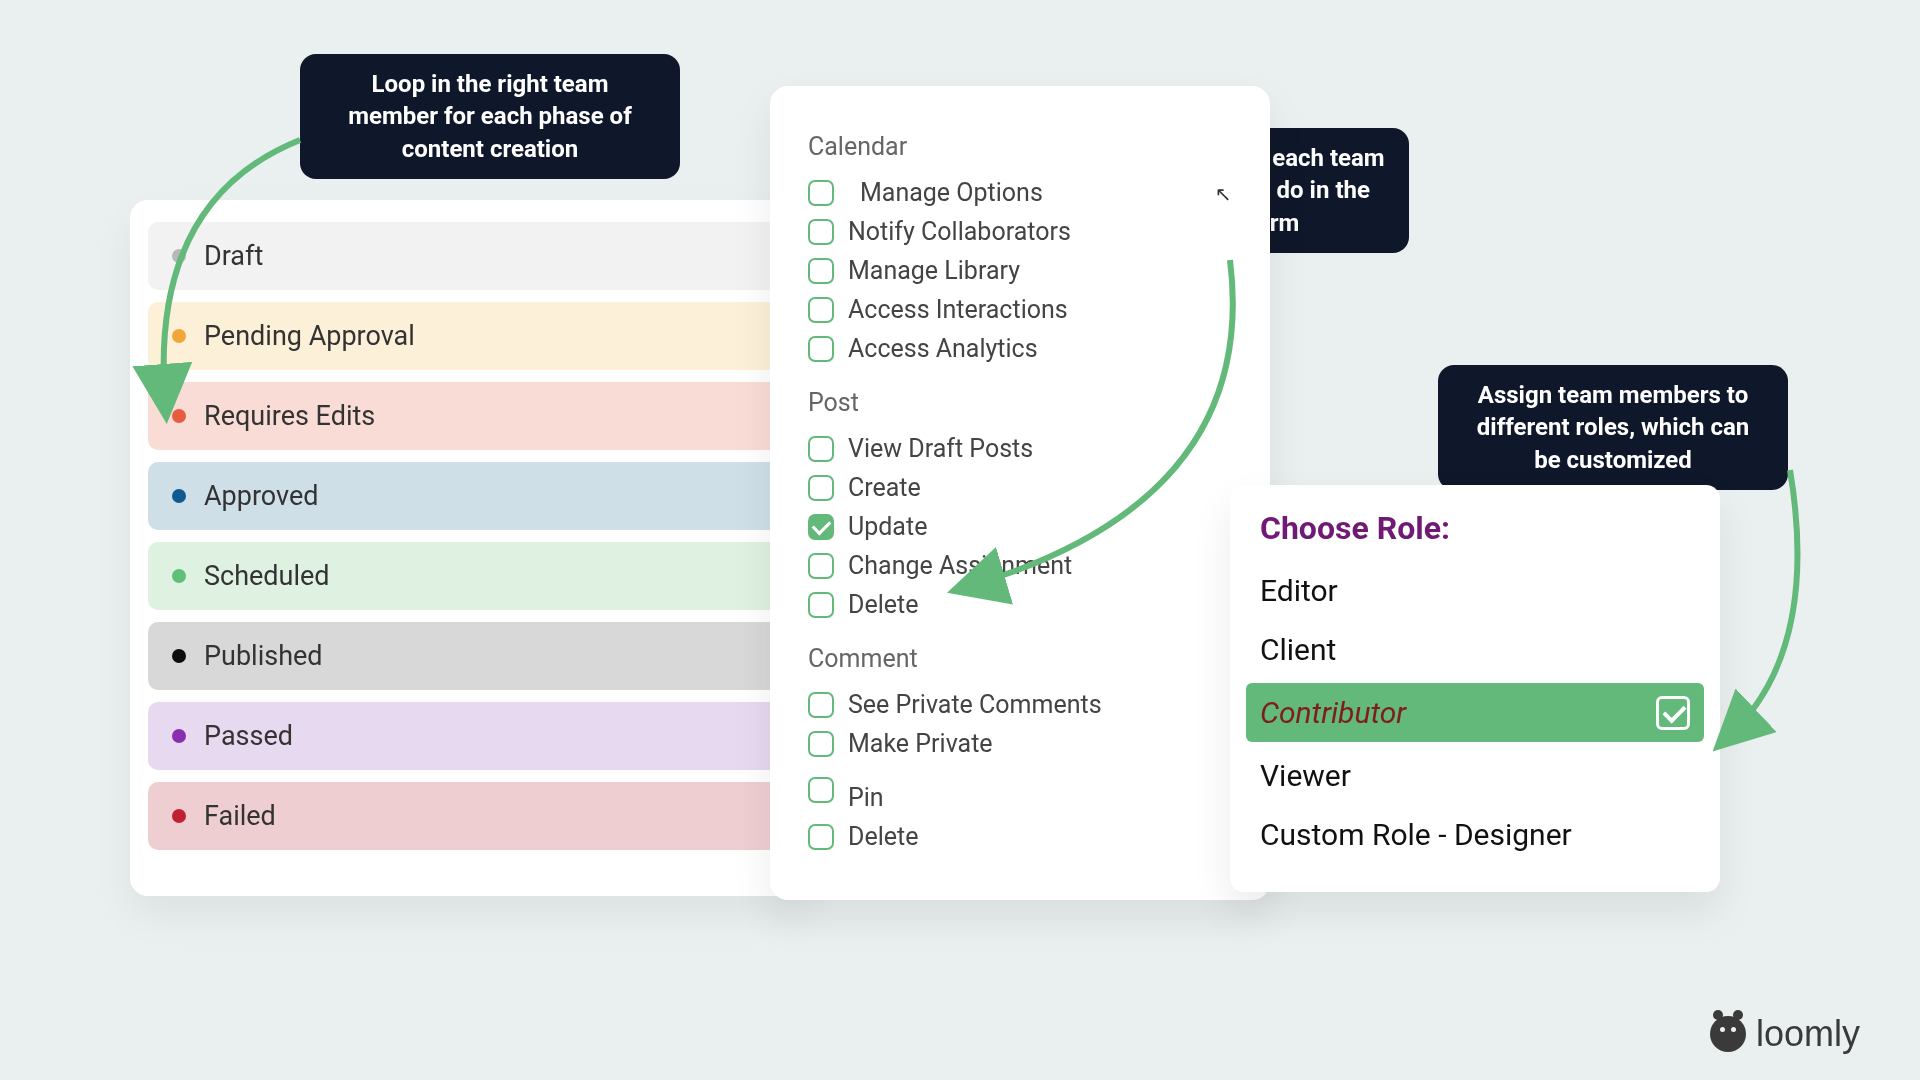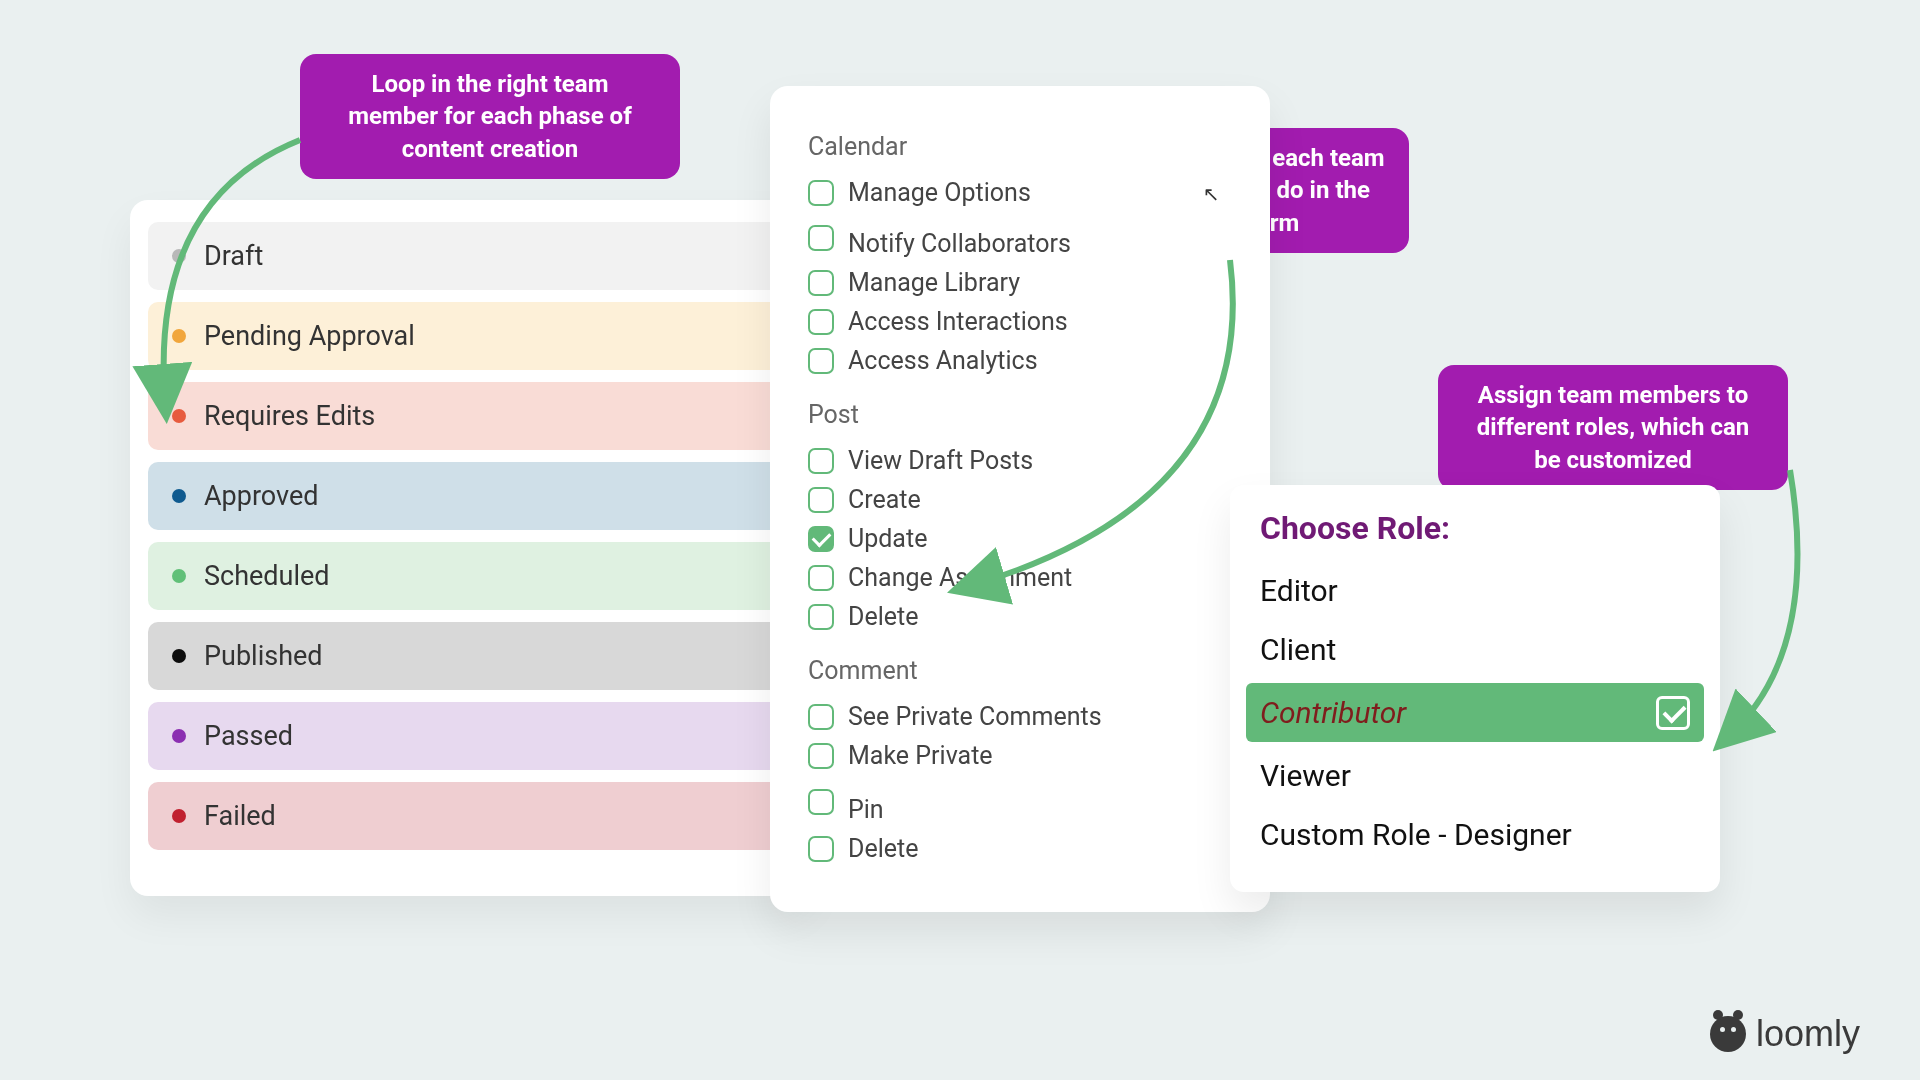--- a/index.html
+++ b/index.html
@@ -8,21 +8,21 @@
   font-family: -apple-system, BlinkMacSystemFont, "Segoe UI", Roboto, Helvetica, Arial, sans-serif;
   width: 1920px;
   height: 1080px;
   position: relative;
   overflow: hidden;
 }
 
 
 .callout {
   position: absolute;
-  background: #a21caf;
+  background: #0f172a;
   color: #fff;
   font-weight: 700;
   font-size: 24px;
   line-height: 1.35;
   text-align: center;
   padding: 14px 24px;
   border-radius: 16px;
 }
 
 
@@ -256,25 +256,25 @@
     <div class="status-row" style="background: rgb(239, 206, 209);">
       <span class="status-dot" style="background: rgb(192, 32, 47);"></span>
       <span>Failed</span>
     </div>
   </div>
 
 <div class="perm-panel" id="perm-panel">
     <div class="perm-section-title">Calendar</div>
     <div class="perm-item">
       <span class="perm-check"></span>
-      <span style="position: relative;">Manage Options<span style="position: absolute; margin-left: 2px;"><span class="cursor-icon" style="transform: scaleX(-1); left: 170px; position: relative;">↖</span></span></span>
-    </div>
-    <div class="perm-item">
-      <span class="perm-check"></span>
-      <span style="position: relative; margin-top: 12px;">Notify Collaborators</span>
+      <span style="position: relative; margin-left: 12px;">Manage Options<span style="position: absolute; margin-left: 2px;"><span class="cursor-icon" style="transform: scaleX(-1); left: 170px; position: relative;">↖</span></span></span>
+    </div>
+    <div class="perm-item">
+      <span class="perm-check"></span>
+      <span style="position: relative;">Notify Collaborators</span>
     </div>
     <div class="perm-item">
       <span class="perm-check"></span>
       <span style="position: relative;">Manage Library</span>
     </div>
     <div class="perm-item">
       <span class="perm-check"></span>
       <span style="position: relative;">Access Interactions</span>
     </div>
     <div class="perm-item">

